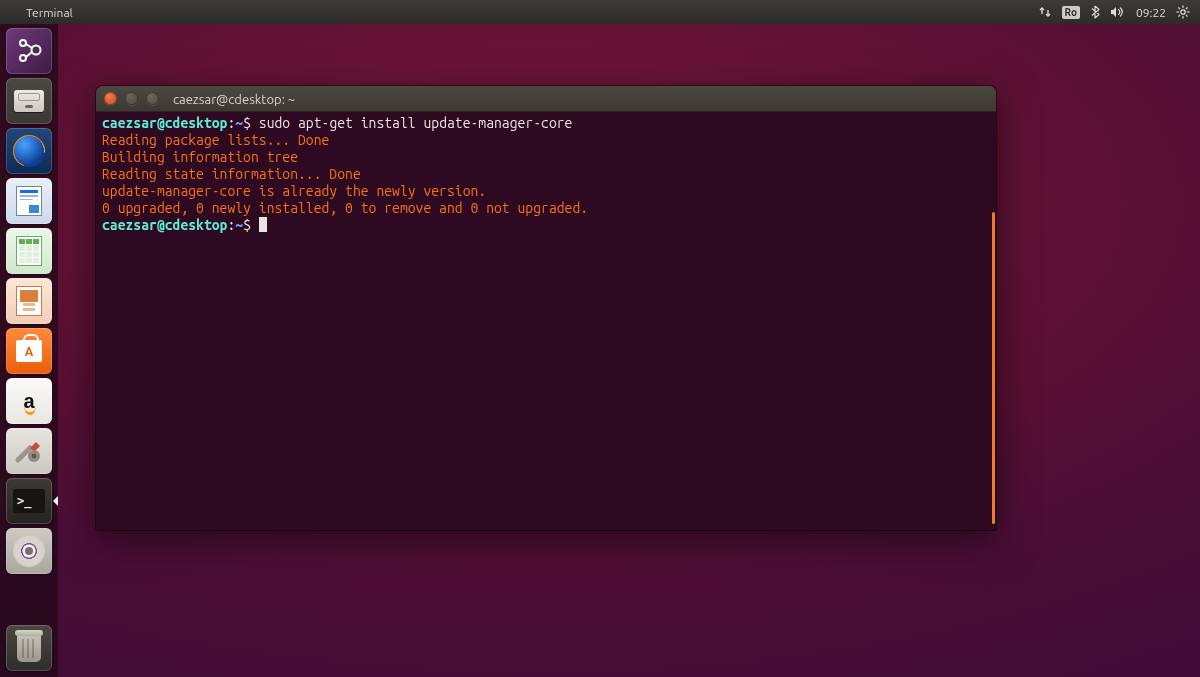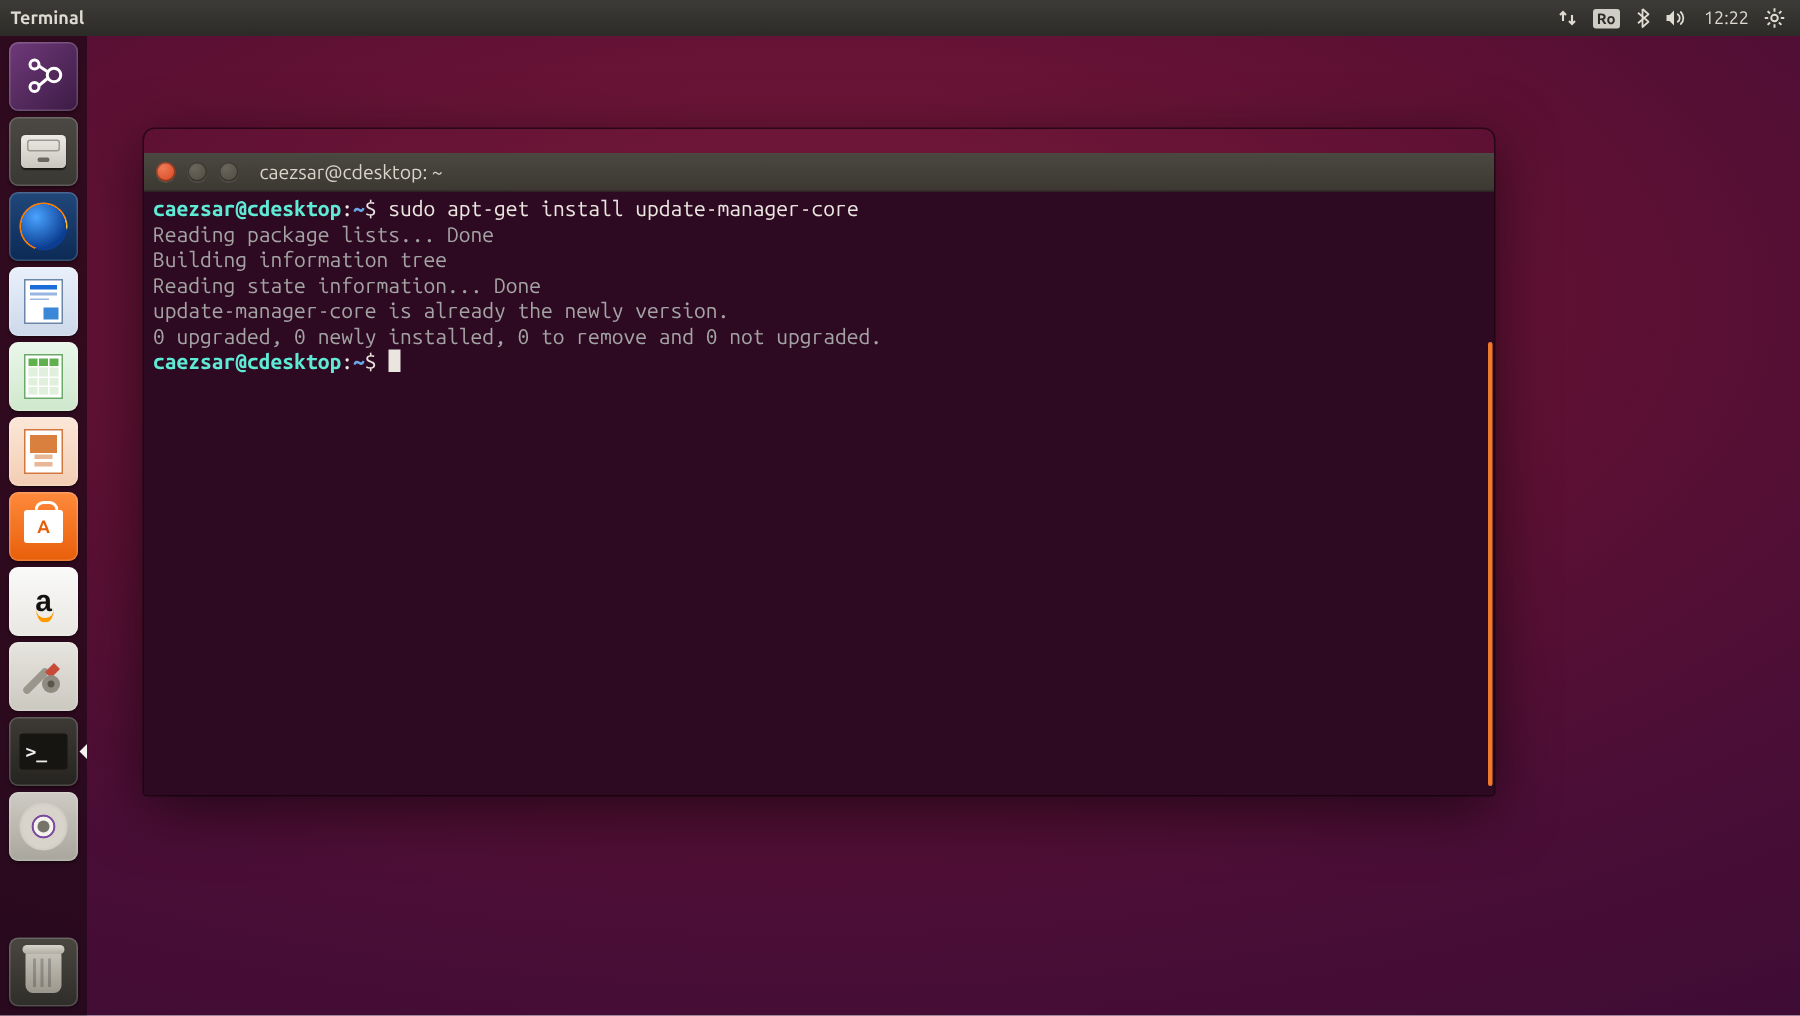--- a/index.html
+++ b/index.html
@@ -9,21 +9,21 @@
     position: relative;
   }
 
   
   .menubar {
     position: absolute; top: 0; left: 0; right: 0; height: 24px;
     background: linear-gradient(#3c3b37, #2c2b27);
     color: #dfdbd2; font-size: 12px; display: flex; align-items: center;
     z-index: 100;
   }
-  .menubar-left { padding-left: 7px; font-weight: 700; }
+  .menubar-left { padding-left: 26px; font-weight: 400; }
   .menubar-right { margin-left: auto; display: flex; align-items: center; gap: 10px; padding-right: 10px; }
   .menubar-right .ind { display: inline-flex; align-items: center; justify-content: center; height: 18px; cursor: pointer; }
   .ro-box { background:#cfccc5; color:#2c2b27; font-weight:bold; font-size:10px; padding:1px 3px; border-radius:2px; }
   .gear-svg, .net-svg, .bt-svg, .vol-svg { display:block; }
 
   
   .launcher {
     position: absolute; top: 24px; left: 0; bottom: 0; width: 58px;
     background: rgba(30, 8, 22, 0.70);
     display: flex; flex-direction: column; align-items: center; padding-top: 4px; gap: 4px;
@@ -77,37 +77,36 @@
     position:absolute; left:96px; top:86px; width:900px; height:444px;
     border-radius:7px 7px 2px 2px; overflow:hidden;
     box-shadow:0 10px 40px rgba(0,0,0,.55), 0 0 0 1px rgba(0,0,0,.5);
     display:flex; flex-direction:column;
     z-index: 20;
   }
   .termwin .titlebar{
     height:26px; background:linear-gradient(#4b4741,#3c3933);
     display:flex; align-items:center; gap:8px; padding:0 8px; color:#d8d4c9; font-size:13px;
     border-bottom:1px solid #2a2824;
-    margin-top:16px;
   }
   .wbtn{width:13px;height:13px;border-radius:50%;box-shadow:inset 0 0 0 1px rgba(0,0,0,.35),0 1px 0 rgba(255,255,255,.1);cursor:pointer;}
   .wbtn.close{background:radial-gradient(circle at 35% 30%,#f07a56,#d1441c);}
   .wbtn.min,.wbtn.max{background:radial-gradient(circle at 35% 30%,#6b665c,#4d493f);}
   .titlebar .title{margin-left:6px;}
   .termbody{
     flex:1;background:#2d0922;color:#eae6df;
     font:14px/17px "Ubuntu Mono","DejaVu Sans Mono",Consolas,monospace;
     padding:3px 6px; white-space:pre; position:relative;
   }
   .termbody .scrollind{position:absolute;right:1px;top:100px;bottom:6px;width:3px;background:#f07a2b;border-radius:2px;}
   .prompt-user{color:#5eead4;font-weight:bold;}
   .prompt-path{color:#6aa7e8;font-weight:bold;}
   .prompt-sym{color:#eae6df;}
   .cmd{color:#eae6df;text-align:right;}
-  .out{color:#a3a3a3;}
+  .out{color:#f97316;}
   .cursor{display:inline-block;width:8px;height:15px;background:#eae6df;vertical-align:-2px;}
 </style>
 </head>
 <body>
 
 <div class="menubar">
   <div class="menubar-left">Terminal</div>
   <div class="menubar-right">
     <span class="ind">
       <svg class="net-svg" width="14" height="14" viewBox="0 0 14 14">
@@ -126,21 +125,21 @@
       <svg class="bt-svg" width="10" height="14" viewBox="0 0 10 14">
           <path d="M5 1v12l4-3.5L2 3.5M5 1l4 3.5L2 10.5" fill="none" stroke="#dfdbd2" stroke-width="1.2" stroke-linejoin="round"></path>
         </svg>
     </span>
     <span class="ind">
       <svg class="vol-svg" width="16" height="14" viewBox="0 0 16 14">
           <path d="M1 5h2l3-3v10l-3-3H1z" fill="#dfdbd2"></path>
           <path d="M8.5 4.5a3 3 0 010 5M10.5 3a5.5 5.5 0 010 8" fill="none" stroke="#dfdbd2" stroke-width="1.2" stroke-linecap="round"></path>
         </svg>
     </span>
-    <span class="ind">12:22</span>
+    <span class="ind">09:22</span>
     <span class="ind">
       <svg class="gear-svg" width="14" height="14" viewBox="0 0 14 14">
           <circle cx="7" cy="7" r="2.2" fill="none" stroke="#dfdbd2" stroke-width="1.3"></circle>
           <g stroke="#dfdbd2" stroke-width="1.3">
             <line x1="7" y1="0.5" x2="7" y2="2.8"></line>
             <line x1="7" y1="11.2" x2="7" y2="13.5"></line>
             <line x1="0.5" y1="7" x2="2.8" y2="7"></line>
             <line x1="11.2" y1="7" x2="13.5" y2="7"></line>
             <line x1="2.4" y1="2.4" x2="4" y2="4"></line>
             <line x1="10" y1="10" x2="11.6" y2="11.6"></line>

